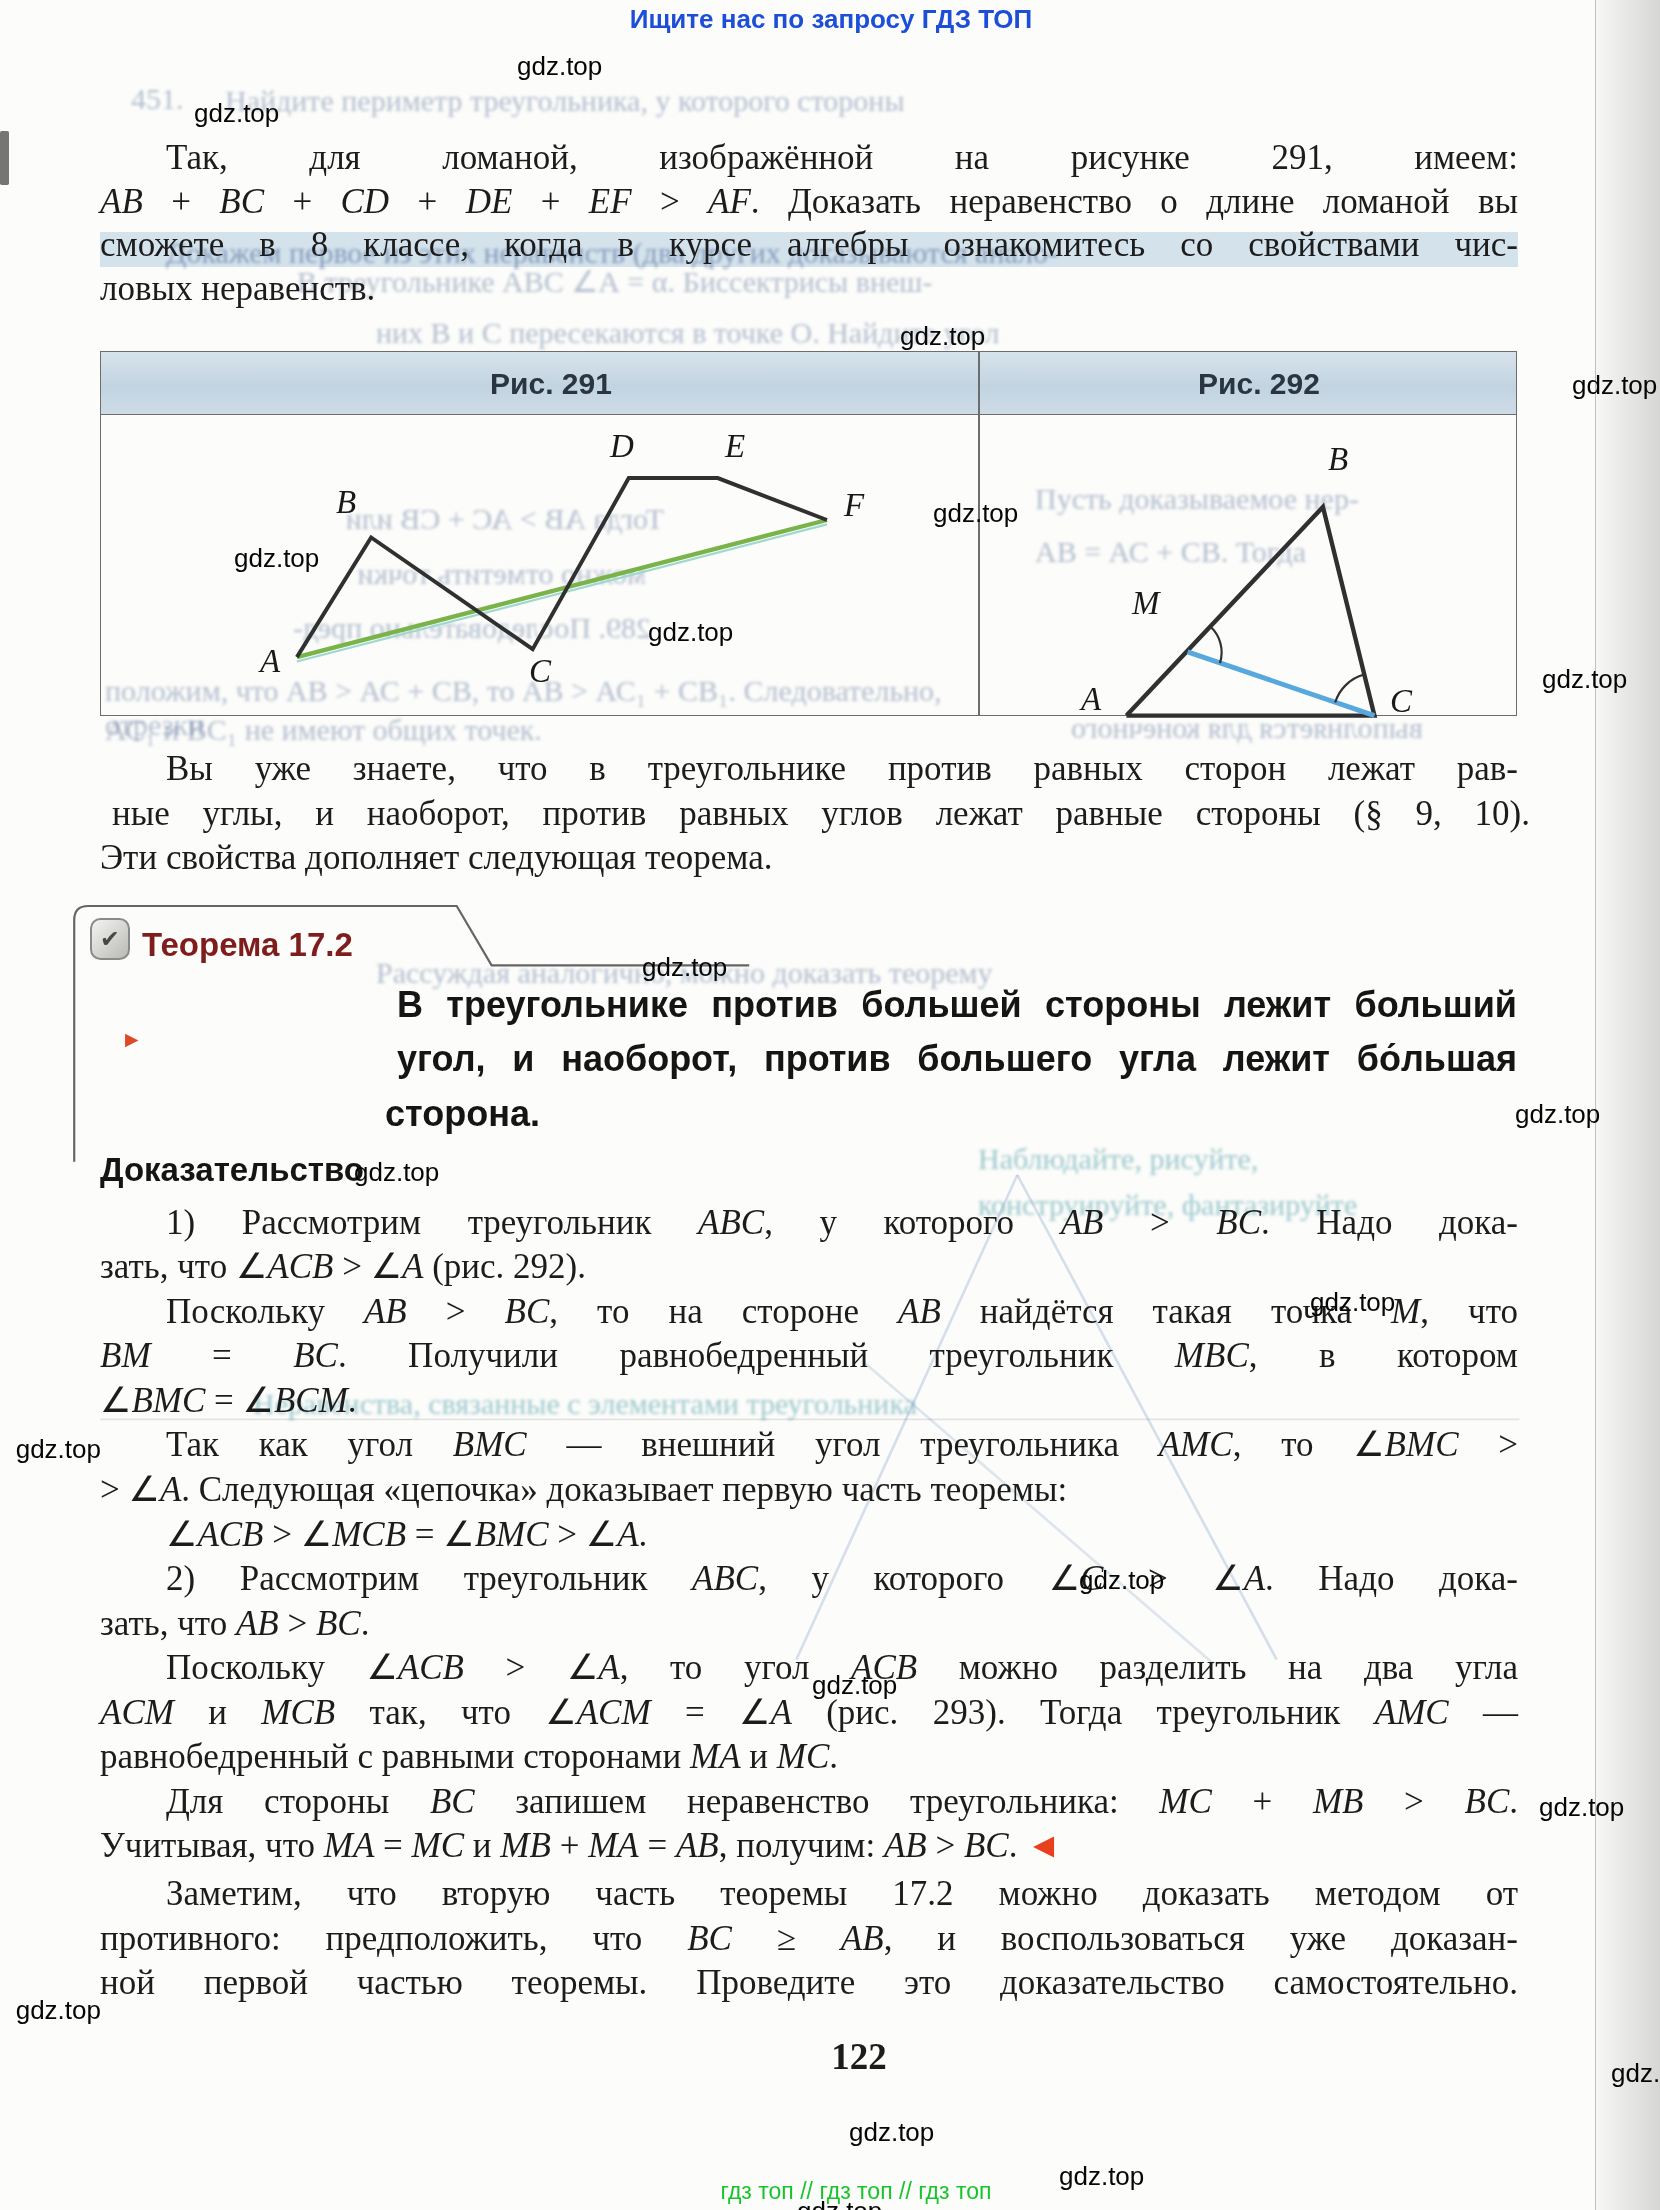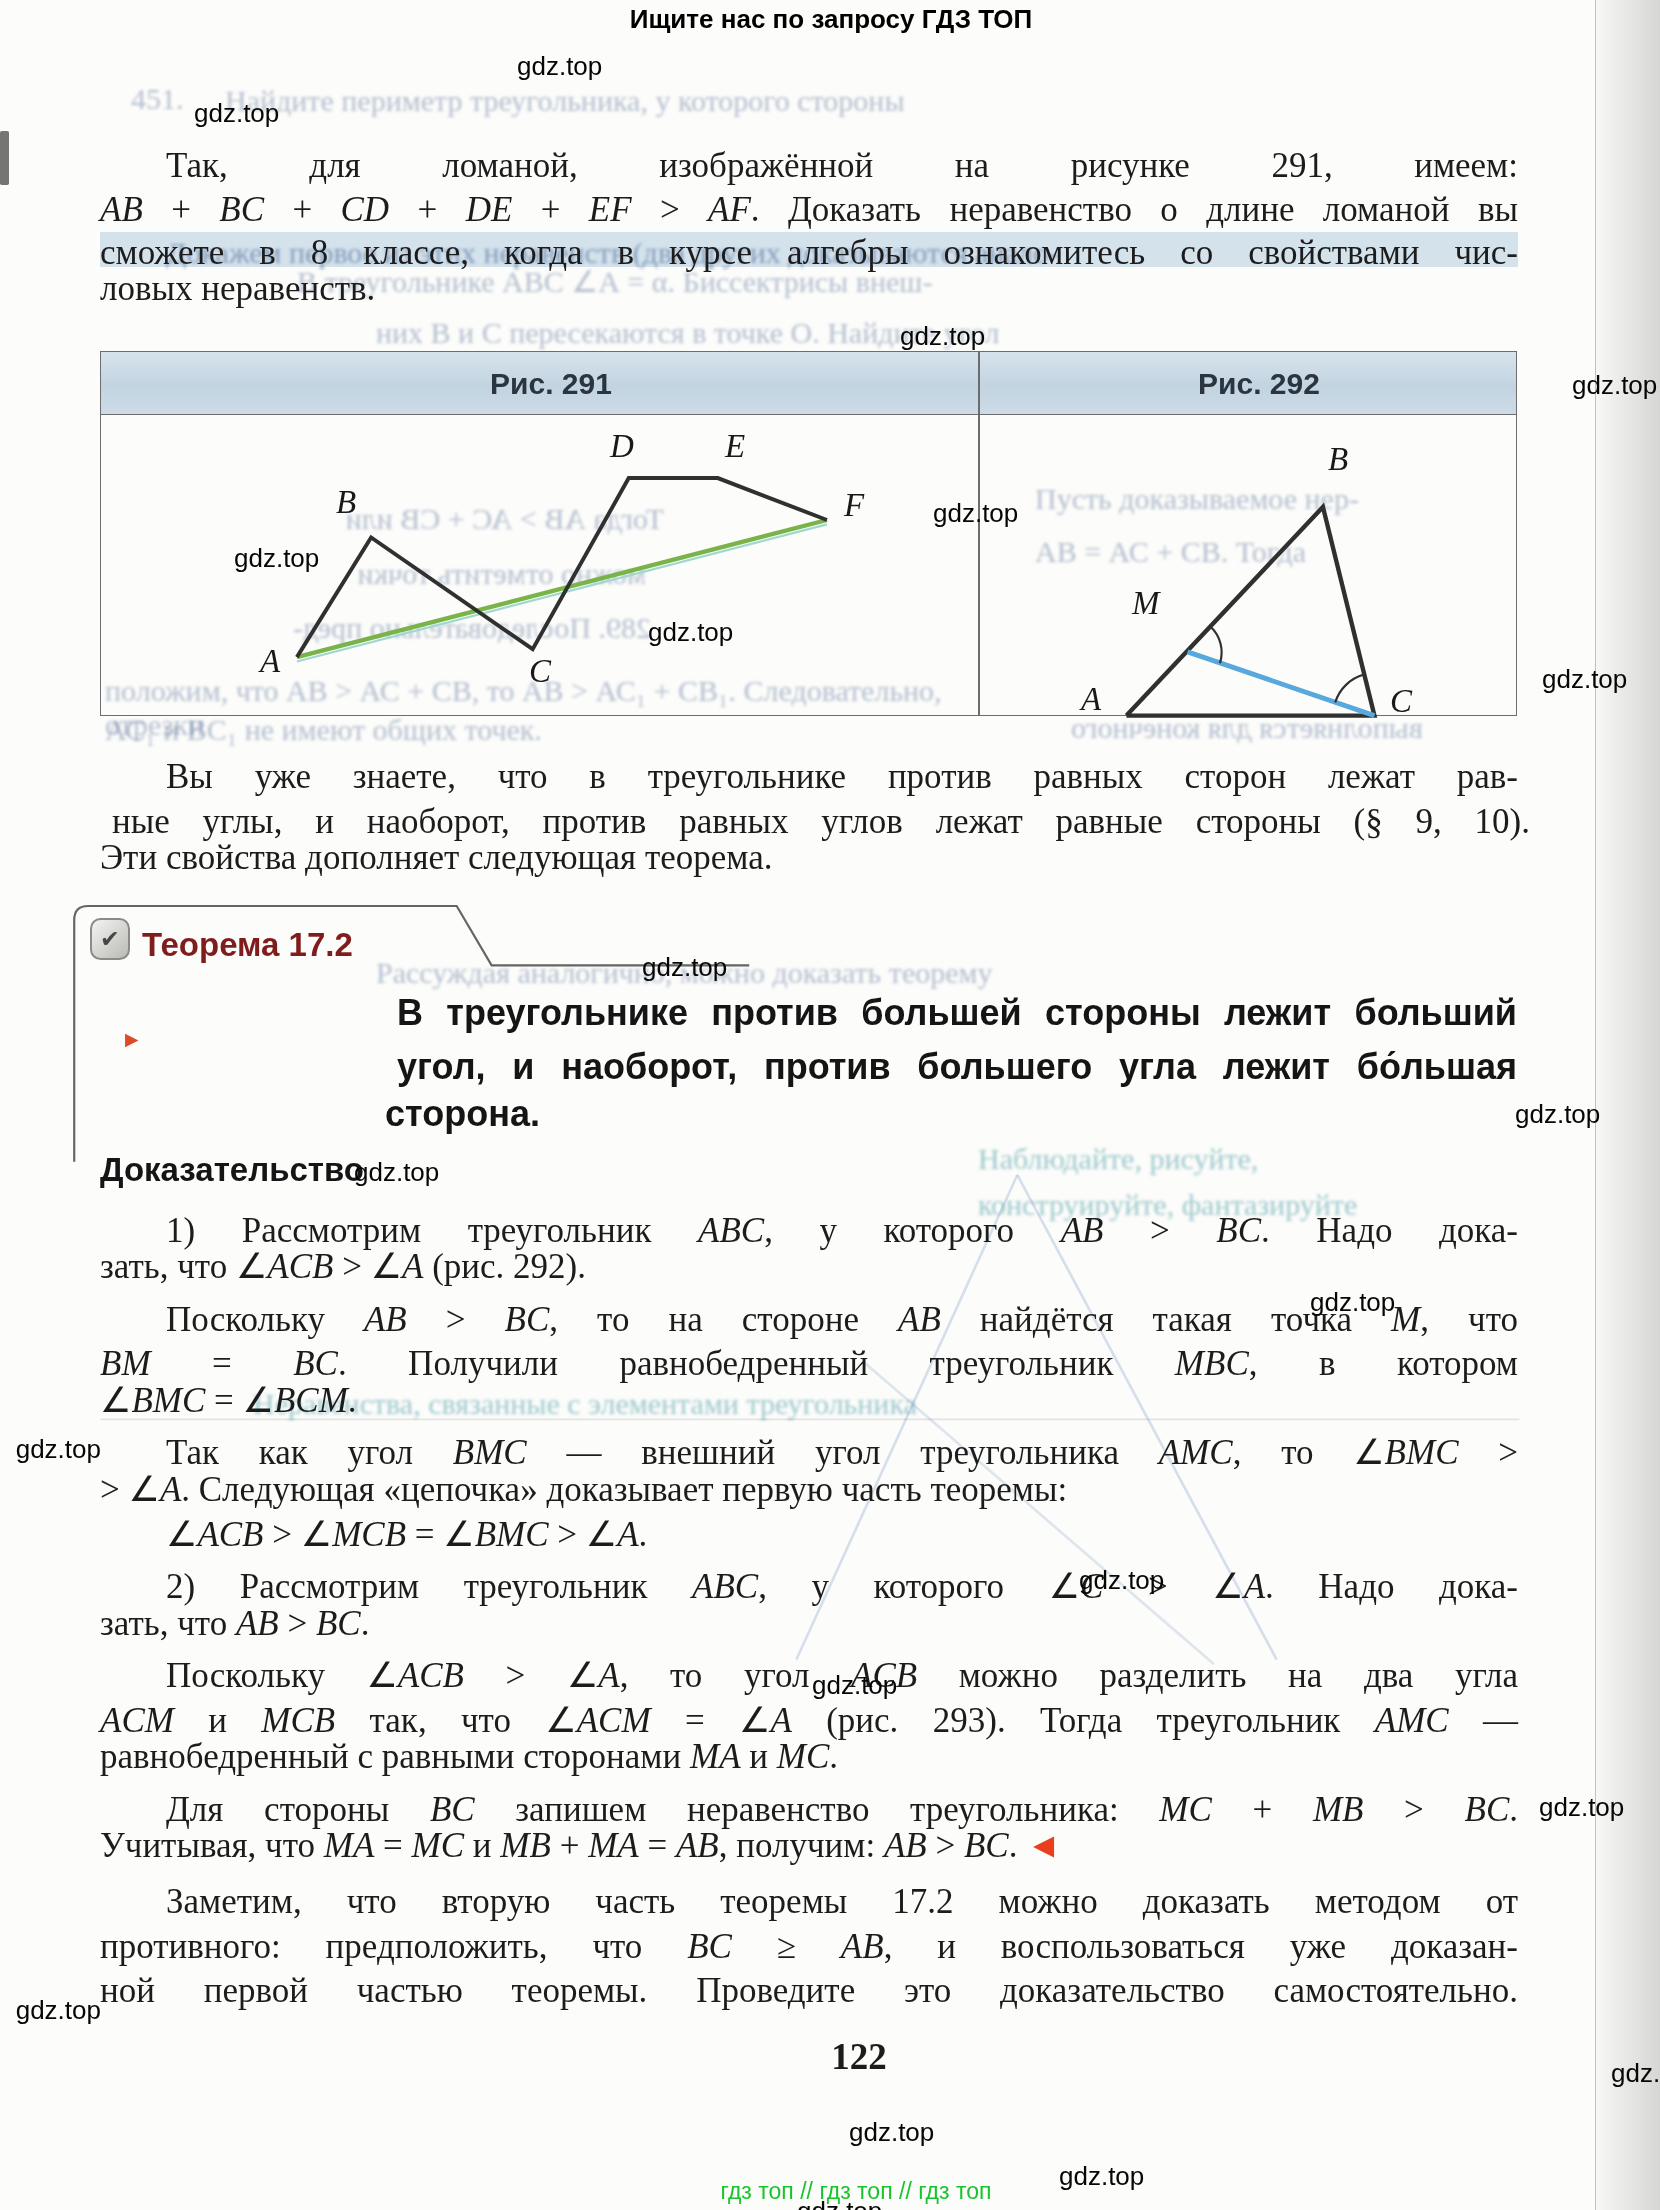--- a/index.html
+++ b/index.html
@@ -7,29 +7,29 @@
     width:1660px;height:2211px;position:relative;overflow:hidden;
     background:#fcfcfa;font-family:"Liberation Serif",serif;
   }
   
   .edge-right{position:absolute;top:0;right:0;width:64px;height:2211px;
     background:linear-gradient(to right,rgba(0,0,0,0.02),rgba(0,0,0,0.15));
     border-left:0.9px solid rgba(0,0,0,0.10);}
   .smudge{position:absolute;left:0;top:131px;width:8.7px;height:54px;background:#1a1a1a;opacity:.6;border-radius:1.7px;}
   
   .banner-top{position:absolute;top:3.5px;left:831px;transform:translateX(-50%);
-    font:bold 26px "Liberation Sans",sans-serif;color:#000000;white-space:nowrap;}
+    font:bold 26px "Liberation Sans",sans-serif;color:#1d4ed8;white-space:nowrap;}
   .banner-bottom{position:absolute;top:2178px;left:856px;transform:translateX(-50%);
     font:23px "Liberation Sans",sans-serif;color:#17c42d;white-space:nowrap;}
   
   .wm{position:absolute;font:26px "Liberation Sans",sans-serif;color:#060606;white-space:nowrap;}
   
   .line{position:absolute;font:35px/1.12 "Liberation Serif",serif;color:#1c1c1c;white-space:normal;}
   .line i{font-style:italic;}
-  .just{text-align:justify;text-align-last:justify;margin-top:8px;}
+  .just{text-align:justify;text-align-last:justify;}
   .thm{font:bold 36px/1.1 "Liberation Sans",sans-serif;color:#151515;}
   .bold-head{font:bold 33px "Liberation Sans",sans-serif;color:#151515;}
   .qed{color:#e8401f;}
   
   .fig-table{position:absolute;left:100px;top:351px;width:1417px;height:365px;
     border:1.7px solid #6d6d6d;box-sizing:border-box;background:transparent;}
   .fig-band{position:absolute;left:100px;top:351px;width:1417px;height:64px;
     background:linear-gradient(#d7e3ec,#c2d4e1 55%,#cddbe6);border:1.7px solid #6d6d6d;box-sizing:border-box;}
   .fig-divider{position:absolute;left:978px;top:351px;width:1.7px;height:365px;background:#6d6d6d;}
   .figcap{position:absolute;top:367px;transform:translateX(-50%);

